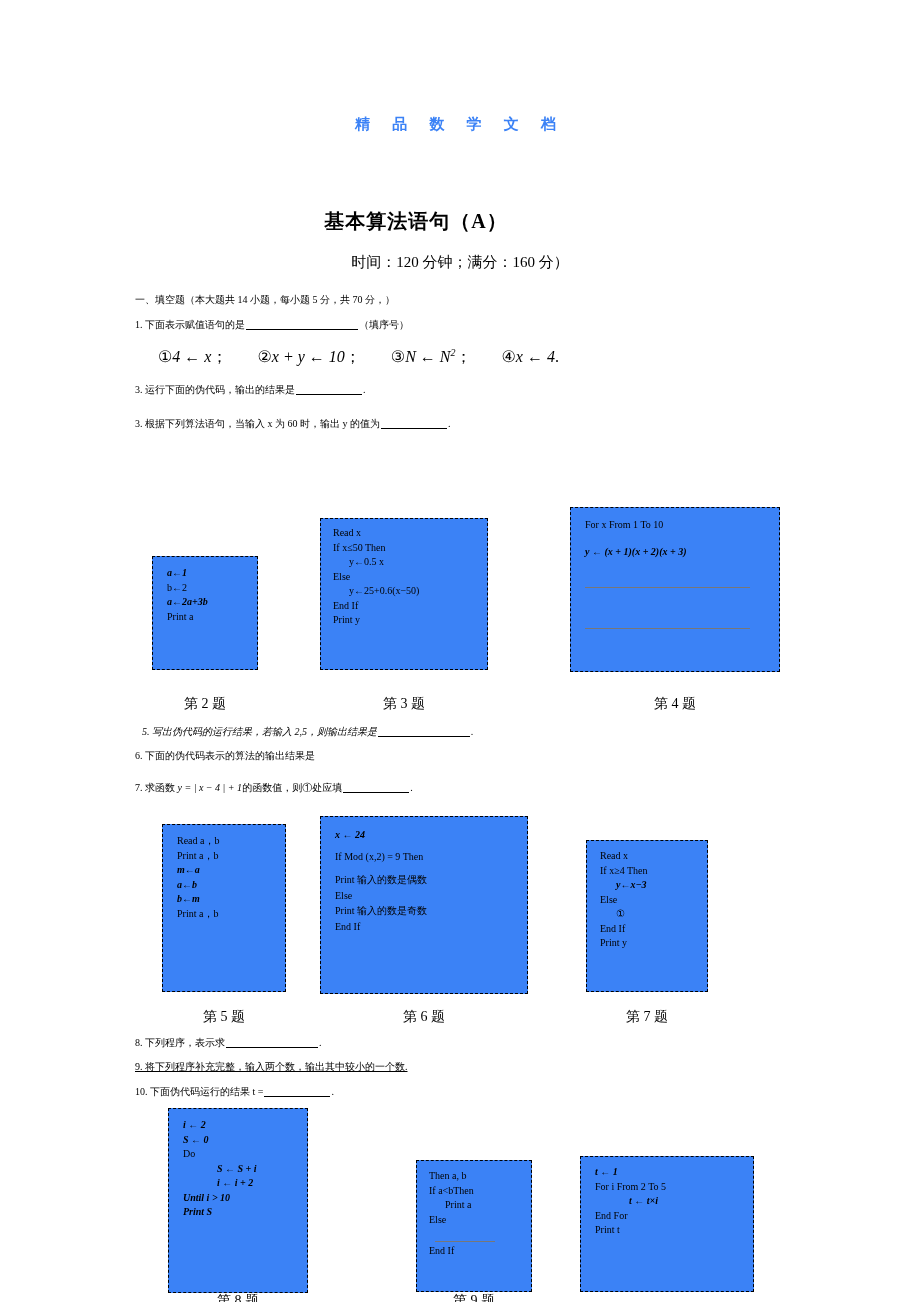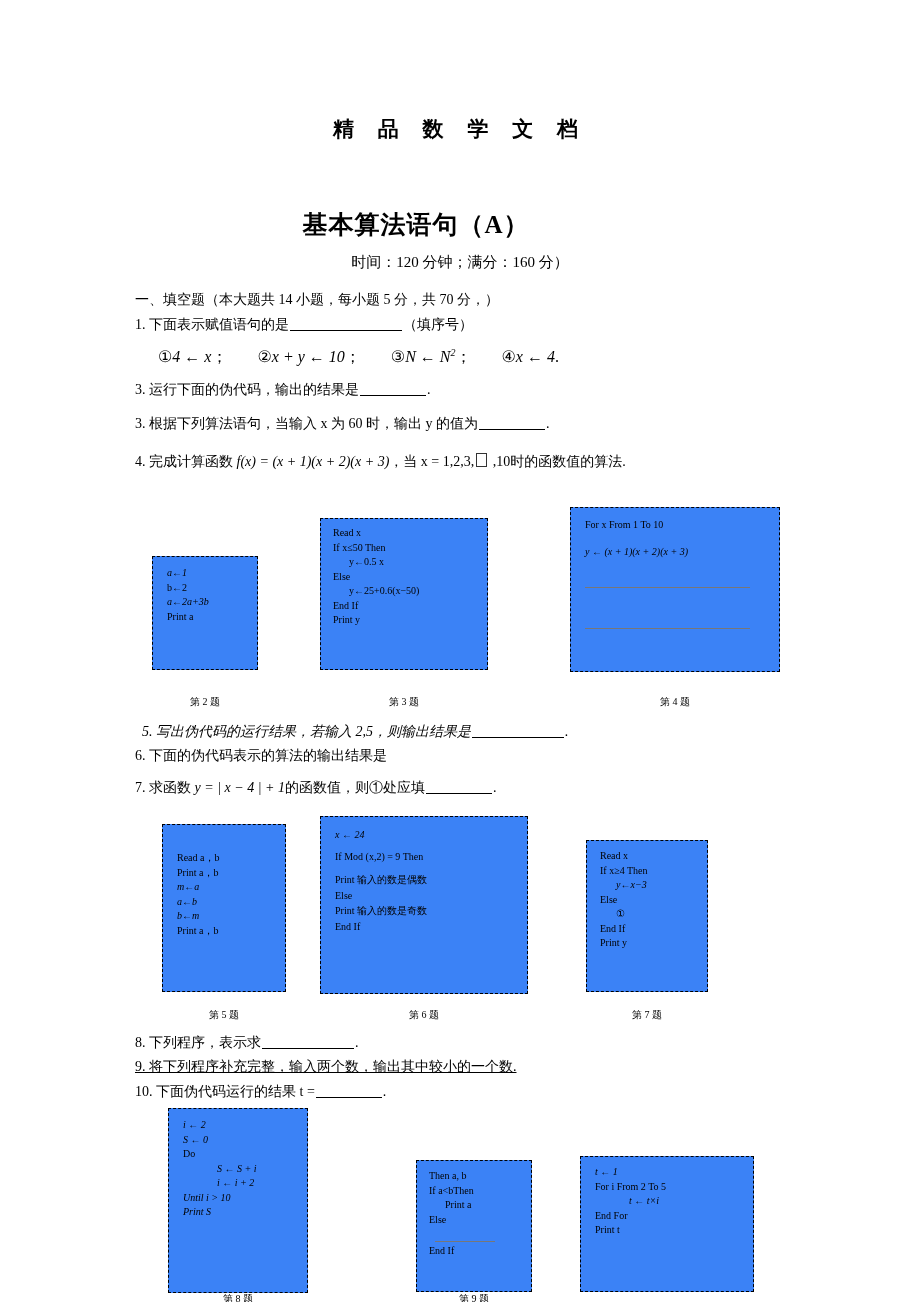--- a/index.html
+++ b/index.html
@@ -23,50 +23,50 @@
   }
 
   
   .doc-header {
     position: absolute;
     left: 0;
     top: 115px;
     width: 920px;
     text-align: center;
     font-family: "Liberation Sans", "DejaVu Sans", sans-serif;
-    font-size: 21px;
+    font-size: 15px;
     font-weight: 600;
     letter-spacing: 9px;
-    color: #000000;
+    color: #3b82f6;
   }
 
   
   .doc-title {
     position: absolute;
     left: 0;
     top: 208px;
     width: 832px;
     text-align: center;
-    font-size: 25px;
+    font-size: 20px;
     font-weight: bold;
     letter-spacing: 1px;
   }
   .doc-subtitle {
     position: absolute;
     left: 0;
     top: 253px;
     width: 920px;
     text-align: center;
     font-size: 15px;
   }
 
   
   .tline {
     position: absolute;
-    font-size: 14px;
+    font-size: 10px;
     line-height: 20px;
     white-space: nowrap;
   }
   .tline .it { font-style: italic; }
   .blank-m { display:inline-block; border-bottom: 1.2px solid #000; width: 66px; vertical-align: -2px; margin: 0 1px; }
   .blank-l { display:inline-block; border-bottom: 1.2px solid #000; width: 92px; vertical-align: -2px; margin: 0 1px; }
   .blank-xl { display:inline-block; border-bottom: 1.2px solid #000; width: 112px; vertical-align: -2px; margin: 0 1px; }
   .sup { font-size: 10px; vertical-align: super; font-style: italic; }
   .opt { margin-right: 26px; }
   .tofu {
@@ -80,31 +80,31 @@
   
   .codebox {
     position: absolute;
     border: 1.6px dashed #000;
     box-sizing: border-box;
     background: #3b82f6;
     font-size: 10px;
     line-height: 1.45;
   }
   .codebox .ln { white-space: nowrap; }
-  .codebox .it { font-style: italic; }
+  .codebox .it { font-style: italic; font-weight: bold; }
   .ind1 { padding-left: 16px; }
   .ind2 { padding-left: 34px; }
   .rule {
     display: block;
     border-bottom: 1.6px solid #777;
     height: 0;
   }
   .caption {
     position: absolute;
-    font-size: 10px;
+    font-size: 14px;
     text-align: center;
     white-space: nowrap;
   }
 </style>
 </head>
 <body>
 
 <div class="page">
 
   <div class="doc-header">精 品 数 学 文 档</div>
@@ -126,23 +126,20 @@
   </div>
 
   <div class="tline" style="left:135px; top:380px;">
     <span>3. 运行下面的伪代码，输出的结果是</span><span class="blank-m"></span><span>.</span>
   </div>
 
   <div class="tline" style="left:135px; top:414px;">
     <span>3. 根据下列算法语句，当输入 x 为 60 时，输出 y 的值为</span><span class="blank-m"></span><span>.</span>
   </div>
 
-  <div class="tline" style="left:135px; top:452px;">
-    <span>4. 完成计算函数 </span><span class="it">f(x) = (x + 1)(x + 2)(x + 3)</span><span>，当 x = 1,2,3,</span><span class="tofu"></span><span> ,10时的函数值的算法.</span>
-  </div>
 
   <div class="codebox" style="left:152px; top:556px; width:106px; height:114px; padding:9px 0 0 14px;">
     <div class="ln it">a←1</div>
     <div class="ln">b←2</div>
     <div class="ln it">a←2a+3b</div>
     <div class="ln">Print a</div>
   </div>
   <div class="caption" style="left:152px; top:695px; width:106px;">第 2 题</div>
 
   <div class="codebox" style="left:320px; top:518px; width:168px; height:152px; padding:7px 0 0 12px;">
@@ -165,21 +162,21 @@
   <div class="caption" style="left:570px; top:695px; width:210px;">第 4 题</div>
 
   <div class="tline" style="left:142px; top:722px;font-style:italic;">
     <span>5. 写出伪代码的运行结果，若输入 2,5，则输出结果是</span><span class="blank-l"></span><span>.</span>
   </div>
   <div class="tline" style="left:135px; top:746px;">6. 下面的伪代码表示的算法的输出结果是</div>
   <div class="tline" style="left:135px; top:778px;">
     <span>7. 求函数 </span><span class="it">y = | x − 4 | + 1</span><span>的函数值，则①处应填</span><span class="blank-m"></span><span>.</span>
   </div>
 
-  <div class="codebox" style="left:162px; top:824px; width:124px; height:168px; padding:26px 0 0 14px;">
+  <div class="codebox" style="left:162px; top:824px; width:124px; height:168px; padding:9px 0 0 14px;">
     <div class="ln">Read   a，b</div>
     <div class="ln">Print   a，b</div>
     <div class="ln it">m←a</div>
     <div class="ln it">a←b</div>
     <div class="ln it">b←m</div>
     <div class="ln">Print   a，b</div>
   </div>
   <div class="caption" style="left:162px; top:1008px; width:124px;">第 5 题</div>
 
   <div class="codebox" style="left:320px; top:816px; width:208px; height:178px; padding:10px 0 0 14px; line-height:1.55;">

